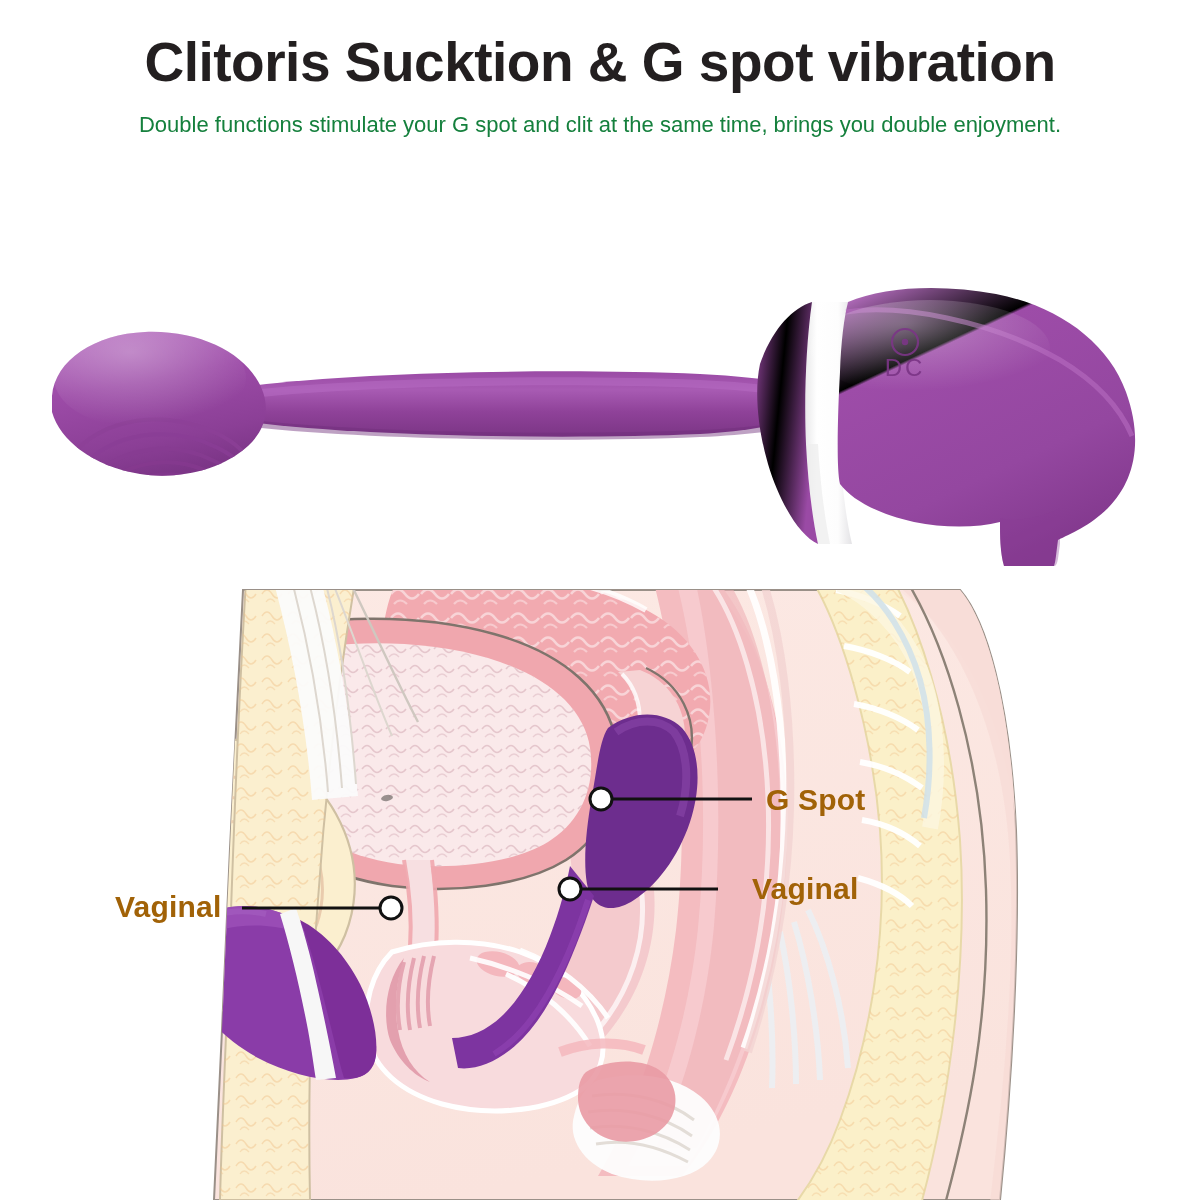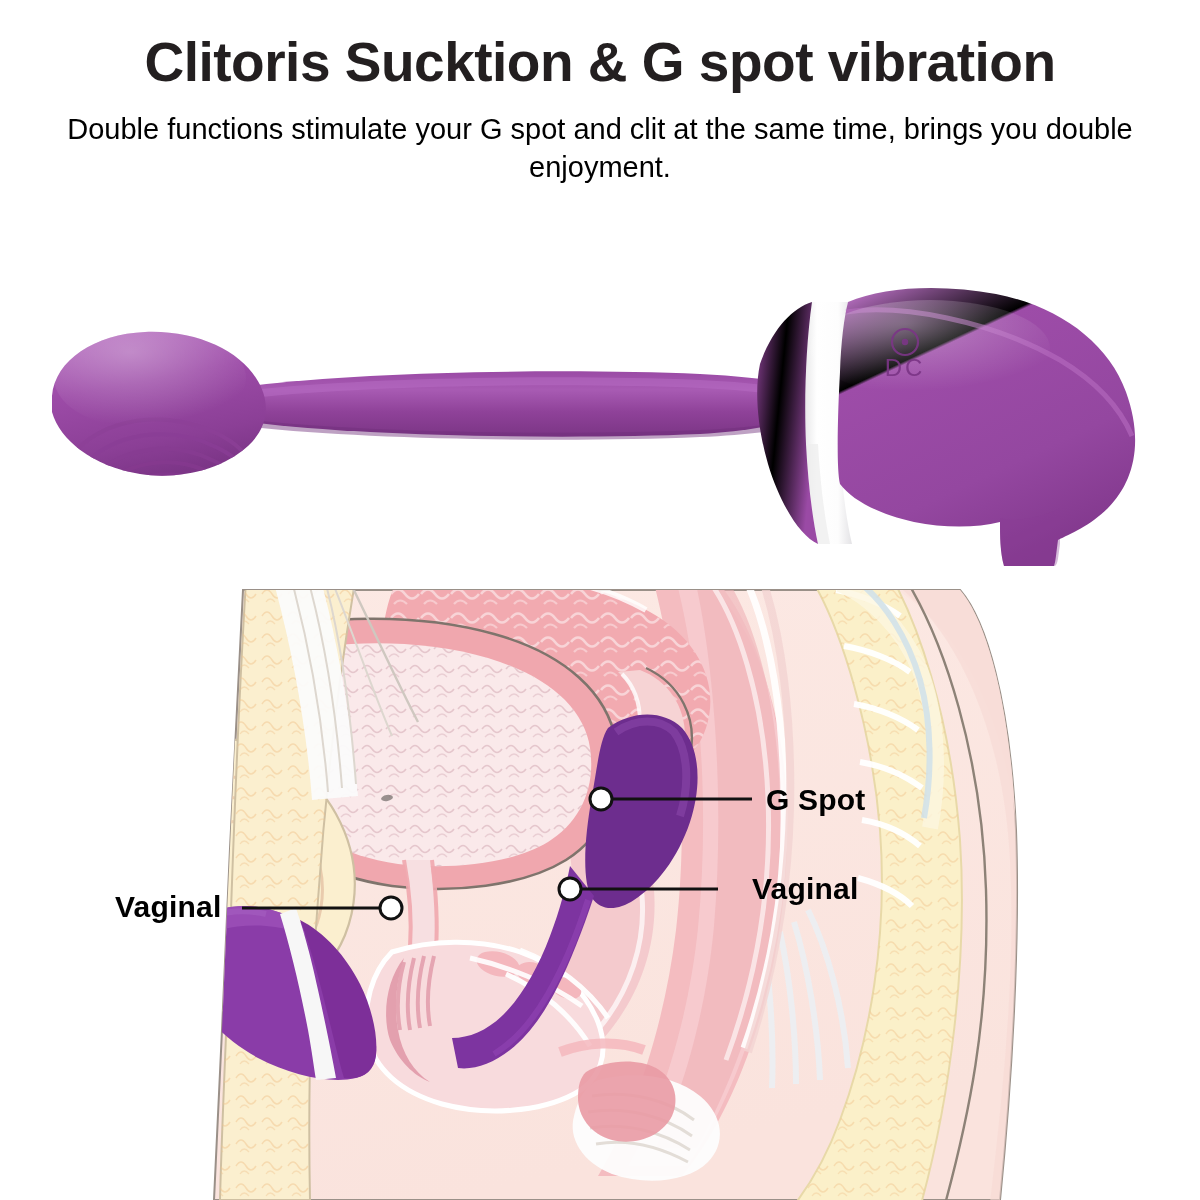--- a/index.html
+++ b/index.html
@@ -13,36 +13,36 @@
   .page{position:relative;width:1200px;height:1200px;overflow:hidden;background:#fff;}
 
   
   .header{position:absolute;left:0;top:0;width:1200px;text-align:center;}
   .title{
     font-size:55px;font-weight:bold;color:#231f20;
     letter-spacing:-0.5px;margin-top:34px;line-height:1.05;
     white-space:nowrap;
   }
   .subtitle{
-    font-size:29px;color:#000000;font-weight:400;
+    font-size:22px;color:#15803d;font-weight:400;
     line-height:1.32;margin-top:18px;padding:0 55px;
   }
 
   
   .product{position:absolute;left:0;top:268px;width:1115px;height:320px;}
   .product svg{display:block;}
 
   
   .anatomy{position:absolute;left:0;top:560px;width:1200px;height:640px;}
   .anatomy svg{display:block;}
 
   
   .callout{
     position:absolute;
-    font-size:30px;font-weight:bold;color:#000000;
+    font-size:30px;font-weight:bold;color:#a16207;
     white-space:nowrap;letter-spacing:0.2px;
   }
   .callout.gspot{left:766px;top:783px;}
   .callout.vaginal{left:731px;top:872px;margin-left:21px;}
   .callout.clitoris{left:115px;top:890px;}
 </style>
 </head>
 <body>
 
 <div class="page">

